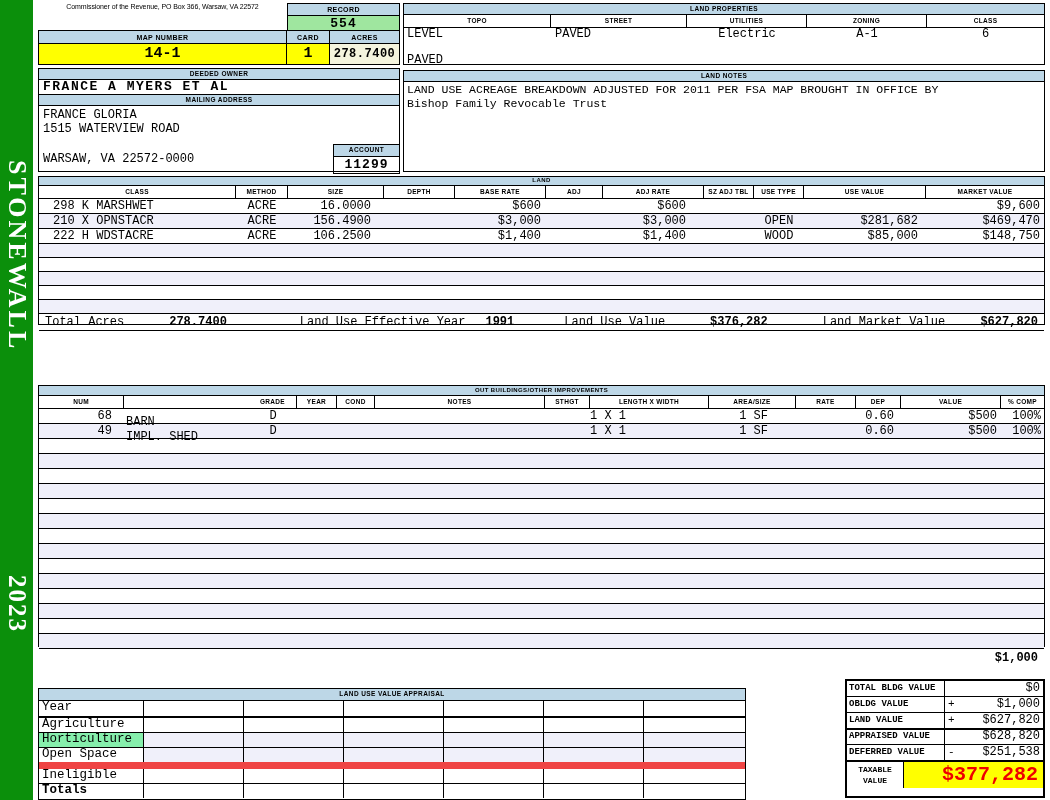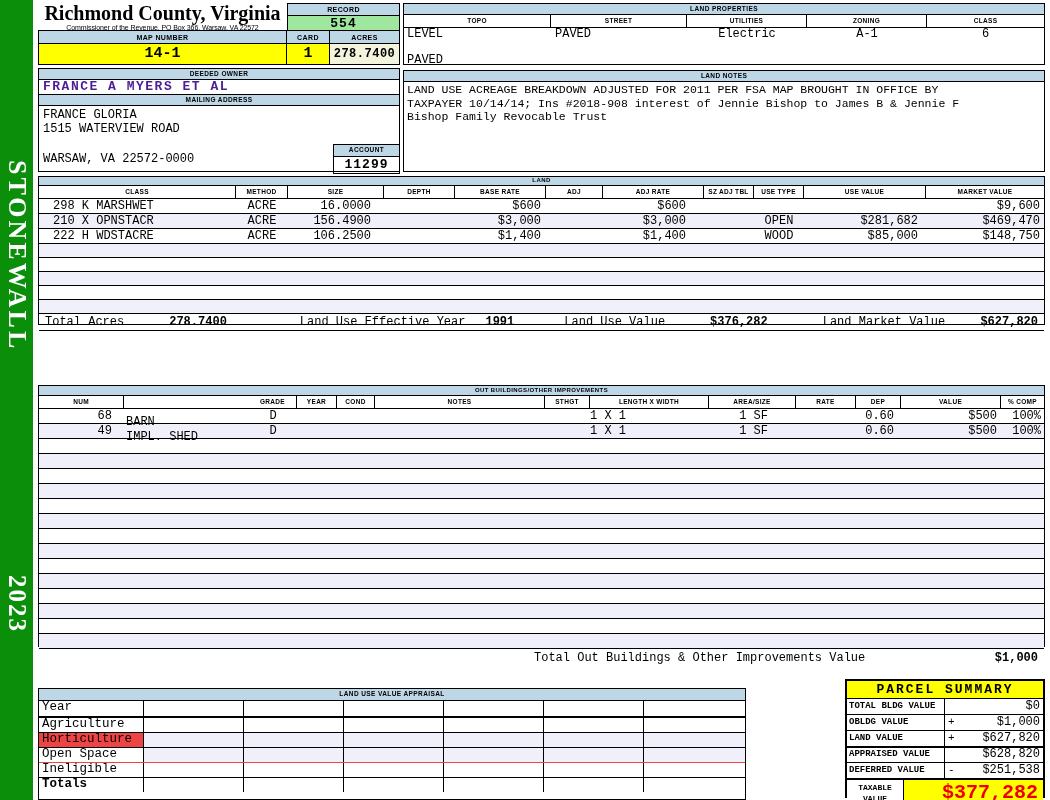--- a/index.html
+++ b/index.html
@@ -45,21 +45,20 @@
 </style>
 </head>
 <body>
 
 <div class="abs" style="left:0;top:0;width:33px;height:800px;background:#0b8f0b;">
   <div class="abs vtext" style="left:2px;top:160px;font-size:26px;">STONEWALL</div>
   <div class="abs vtext" style="left:3px;top:575px;font-size:25px;letter-spacing:2px;">2023</div>
 </div>
 
 <div class="abs" style="left:38px;top:3px;width:249px;height:28px;text-align:center;">
-  <div style="font-family:'Liberation Serif','DejaVu Serif',serif;font-weight:bold;font-size:20px;line-height:21px;">Richmond County, Virginia</div>
   <div style="font-size:7px;letter-spacing:-0.1px;line-height:8px;">Commissioner of the Revenue,  PO Box 366,  Warsaw, VA 22572</div>
 </div>
 <div class="abs bar" style="left:287px;top:3px;width:113px;height:13px;line-height:12px;">RECORD</div>
 <div class="abs mono b" style="left:287px;top:15px;width:113px;height:16px;background:#9fe69f;border:1px solid #000;
             text-align:center;font-size:13px;line-height:15px;letter-spacing:1px;">554</div>
 <div class="abs bar" style="left:38px;top:30px;width:249px;height:14px;line-height:13px;">MAP NUMBER</div>
 <div class="abs bar" style="left:286px;top:30px;width:44px;height:14px;line-height:13px;">CARD</div>
 <div class="abs bar" style="left:329px;top:30px;width:71px;height:14px;line-height:13px;">ACRES</div>
 <div class="abs mono b" style="left:38px;top:43px;width:249px;height:22px;background:#ffff00;border:1px solid #000;
             text-align:center;font-size:15px;line-height:20px;font-family:Liberation Mono, monospace;">14-1</div>
@@ -83,38 +82,37 @@
       <span>100 + FEET</span></div>
     <div class="cell" style="width:136px;padding-left:4px;">PAVED</div>
     <div class="cell" style="width:120px;text-align:center;">Electric</div>
     <div class="cell" style="width:120px;text-align:center;">A-1</div>
     <div class="cell" style="width:117px;text-align:center;">6</div>
   </div>
 </div>
 
 <div class="abs sect" style="left:38px;top:68px;width:362px;height:104px;">
   <div class="bar thinbar" style="border:none;border-bottom:1px solid #000;height:10px;line-height:9px;">DEEDED OWNER</div>
-  <div class="mono b" style="height:14px;line-height:14px;padding-left:4px;color:#4c1d95;font-size:13px;letter-spacing:1.5px;border-bottom:1px solid #000;">FRANCE A MYERS ET AL</div>
+  <div class="mono b" style="height:14px;line-height:14px;padding-left:4px;color:#000000;font-size:13px;letter-spacing:1.5px;border-bottom:1px solid #000;">FRANCE A MYERS ET AL</div>
   <div class="bar thinbar" style="border:none;border-bottom:1px solid #000;height:10px;line-height:9px;">MAILING ADDRESS</div>
   <div style="position:relative;height:66px;">
     <div class="abs mono" style="left:4px;top:2px;font-size:12px;">FRANCE GLORIA</div>
     <div class="abs mono" style="left:4px;top:16px;font-size:12px;">1515 WATERVIEW ROAD</div>
     <div class="abs mono" style="left:4px;top:46px;font-size:12px;">WARSAW, VA 22572-0000</div>
     <div class="abs" style="left:286px;top:38px;width:75px;height:28px;padding-left:8px;">
       <div class="bar thinbar" style="height:11px;line-height:10px;">ACCOUNT</div>
       <div class="mono b" style="height:16px;border:1px solid #000;border-top:none;text-align:center;font-size:13px;line-height:15px;letter-spacing:1px;">11299</div>
     </div>
   </div>
 </div>
 
 <div class="abs sect" style="left:403px;top:70px;width:642px;height:102px;">
   <div class="bar thinbar" style="border:none;border-bottom:1px solid #000;height:10px;line-height:9px;">LAND NOTES</div>
   <div class="mono" style="padding:1px 0 0 3px;font-size:11.5px;line-height:13.5px;">
     <div>LAND USE ACREAGE BREAKDOWN ADJUSTED FOR 2011 PER FSA MAP BROUGHT IN OFFICE BY</div>
-    <div>TAXPAYER 10/14/14; Ins #2018-908 interest of Jennie Bishop to James B &amp; Jennie F</div>
     <div>Bishop Family Revocable Trust</div>
   </div>
 </div>
 
 <div class="abs sect" style="left:38px;top:176px;width:1007px;height:149px;">
   <div class="bar thinbar" style="border:none;border-bottom:1px solid #000;height:8px;line-height:7px;font-size:6px;">LAND</div>
   <div class="hrow" style="height:12px;">
     <div class="hcell lc0" style="padding:0;text-align:center;">CLASS</div>
     <div class="hcell lc1">METHOD</div>
     <div class="hcell lc2" style="padding:0;text-align:center;">SIZE</div>
@@ -238,21 +236,20 @@
   <div class="ofiller stripe"></div>
   <div class="ofiller"></div>
   <div class="ofiller stripe"></div>
   <div class="ofiller"></div>
   <div class="ofiller stripe"></div>
   <div class="ofiller"></div>
   <div class="ofiller stripe"></div>
   <div class="ofiller"></div>
   <div class="ofiller stripe"></div>
   <div class="mono" style="display:flex;align-items:center;height:17px;font-size:12px;white-space:nowrap;">
-    <span style="margin-left:495px;">Total Out Buildings &amp; Other Improvements Value</span>
     <span class="b" style="margin-left:auto;padding-right:6px;">$1,000</span>
   </div>
 </div>
 
 <div class="abs sect" style="left:38px;top:688px;width:708px;height:112px;">
   <div class="bar thinbar" style="border:none;border-bottom:1px solid #000;height:11px;line-height:10px;">LAND USE VALUE APPRAISAL</div>
   <div class="mono" style="display:flex;height:15px;border-bottom:2px solid #000;font-size:12.5px;line-height:13px;">
     <div class="cell" style="width:105px;border-right:1px solid #000;padding-left:3px;">Year</div>
     <div class="cell" style="width:100px;border-right:1px solid #000;"></div>
     <div class="cell" style="width:100px;border-right:1px solid #000;"></div>
@@ -264,29 +261,29 @@
   <div class="mono" style="display:flex;height:14px;border-bottom:1px solid #000;font-size:12.5px;line-height:13px;">
     <div class="cell" style="width:105px;border-right:1px solid #000;padding-left:3px;">Agriculture</div>
     <div class="cell" style="width:100px;border-right:1px solid #000;"></div>
     <div class="cell" style="width:100px;border-right:1px solid #000;"></div>
     <div class="cell" style="width:100px;border-right:1px solid #000;"></div>
     <div class="cell" style="width:100px;border-right:1px solid #000;"></div>
     <div class="cell" style="width:100px;border-right:1px solid #000;"></div>
     <div class="cell" style="flex:1;"></div>
   </div>
   <div class="mono stripe" style="display:flex;height:14px;border-bottom:1px solid #000;font-size:12.5px;line-height:13px;">
-    <div class="cell" style="width:105px;border-right:1px solid #000;padding-left:3px;background:#ef4444;">Horticulture</div>
-    <div class="cell" style="width:100px;border-right:1px solid #000;"></div>
-    <div class="cell" style="width:100px;border-right:1px solid #000;"></div>
-    <div class="cell" style="width:100px;border-right:1px solid #000;"></div>
-    <div class="cell" style="width:100px;border-right:1px solid #000;"></div>
-    <div class="cell" style="width:100px;border-right:1px solid #000;"></div>
-    <div class="cell" style="flex:1;"></div>
-  </div>
-  <div class="mono stripe" style="display:flex;height:14px;border-bottom:1px solid #ef4444;font-size:12.5px;line-height:13px;">
+    <div class="cell" style="width:105px;border-right:1px solid #000;padding-left:3px;background:#86efac;">Horticulture</div>
+    <div class="cell" style="width:100px;border-right:1px solid #000;"></div>
+    <div class="cell" style="width:100px;border-right:1px solid #000;"></div>
+    <div class="cell" style="width:100px;border-right:1px solid #000;"></div>
+    <div class="cell" style="width:100px;border-right:1px solid #000;"></div>
+    <div class="cell" style="width:100px;border-right:1px solid #000;"></div>
+    <div class="cell" style="flex:1;"></div>
+  </div>
+  <div class="mono stripe" style="display:flex;height:14px;border-bottom:7px solid #ef4444;font-size:12.5px;line-height:13px;">
     <div class="cell" style="width:105px;border-right:1px solid #000;padding-left:3px;background:#fff;">Open Space</div>
     <div class="cell" style="width:100px;border-right:1px solid #000;"></div>
     <div class="cell" style="width:100px;border-right:1px solid #000;"></div>
     <div class="cell" style="width:100px;border-right:1px solid #000;"></div>
     <div class="cell" style="width:100px;border-right:1px solid #000;"></div>
     <div class="cell" style="width:100px;border-right:1px solid #000;"></div>
     <div class="cell" style="flex:1;"></div>
   </div>
   <div class="mono" style="display:flex;height:14px;border-bottom:1px solid #000;font-size:12.5px;line-height:13px;">
     <div class="cell" style="width:105px;border-right:1px solid #000;padding-left:3px;">Ineligible</div>
@@ -302,21 +299,20 @@
     <div class="cell" style="width:100px;border-right:1px solid #000;"></div>
     <div class="cell" style="width:100px;border-right:1px solid #000;"></div>
     <div class="cell" style="width:100px;border-right:1px solid #000;"></div>
     <div class="cell" style="width:100px;border-right:1px solid #000;"></div>
     <div class="cell" style="width:100px;border-right:1px solid #000;"></div>
     <div class="cell" style="flex:1;"></div>
   </div>
 </div>
 
 <div class="abs" style="left:845px;top:679px;width:200px;height:119px;border:2px solid #000;box-sizing:border-box;background:#fff;">
-  <div class="mono b" style="height:17px;background:#ffff00;border-bottom:1px solid #000;text-align:center;font-size:13px;line-height:17px;letter-spacing:2px;">PARCEL SUMMARY</div>
   <div style="display:flex;height:15px;border-bottom:1px solid #000;">
     <div class="mono b cell" style="width:98px;border-right:1px solid #000;font-size:9px;line-height:14px;padding-left:2px;">TOTAL BLDG VALUE</div>
     <div class="mono cell" style="width:14px;font-size:11px;line-height:14px;padding-left:3px;"></div>
     <div class="mono cell" style="flex:1;text-align:right;font-size:12px;line-height:14px;padding-right:3px;">$0</div>
   </div>
   <div style="display:flex;height:15px;border-bottom:1px solid #000;">
     <div class="mono b cell" style="width:98px;border-right:1px solid #000;font-size:9px;line-height:14px;padding-left:2px;">OBLDG VALUE</div>
     <div class="mono cell" style="width:14px;font-size:11px;line-height:14px;padding-left:3px;">+</div>
     <div class="mono cell" style="flex:1;text-align:right;font-size:12px;line-height:14px;padding-right:3px;">$1,000</div>
   </div>

